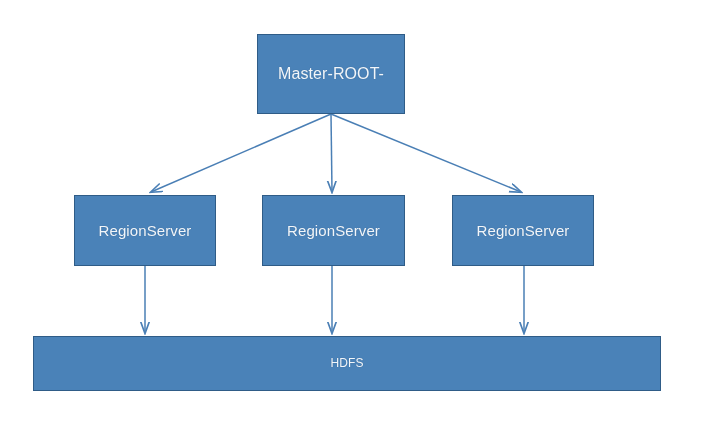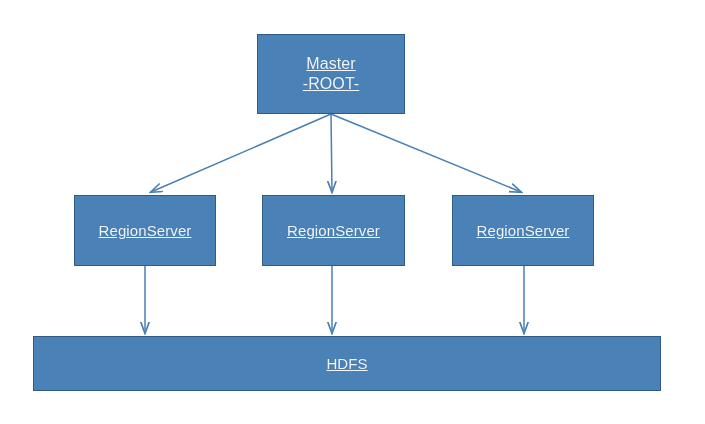--- a/index.html
+++ b/index.html
@@ -22,29 +22,28 @@
     width: 705px;
     height: 424px;
     pointer-events: none;
   }
   .node {
     position: absolute;
     box-sizing: border-box;
     background: #4a82b8;
     border: 1.5px solid #2f5c87;
     display: flex;
-    flex-direction: column;
+    flex-direction: row;
     align-items: center;
     justify-content: center;
     color: #f2f6fa;
     text-align: center;
     line-height: 1.28;
     letter-spacing: 0.1px;
     text-shadow: 0 0 1px rgba(20,50,80,0.35);
-    text-decoration: underline;
   }
   .node .line {
     display: block;
     white-space: nowrap;
   }
   #node-master {
     left: 257px;
     top: 34px;
     width: 148px;
     height: 80px;
@@ -69,21 +68,21 @@
     top: 195px;
     width: 142px;
     height: 71px;
     font-size: 15px;
   }
   #node-hdfs {
     left: 33px;
     top: 336px;
     width: 628px;
     height: 55px;
-    font-size: 15px;
+    font-size: 12px;
     text-align: right;
   }
 </style>
 </head>
 <body>
 
 <div id="canvas">
 
   <svg id="edges" viewBox="0 0 705 424" width="705" height="424" xmlns="http://www.w3.org/2000/svg">
     <defs>

